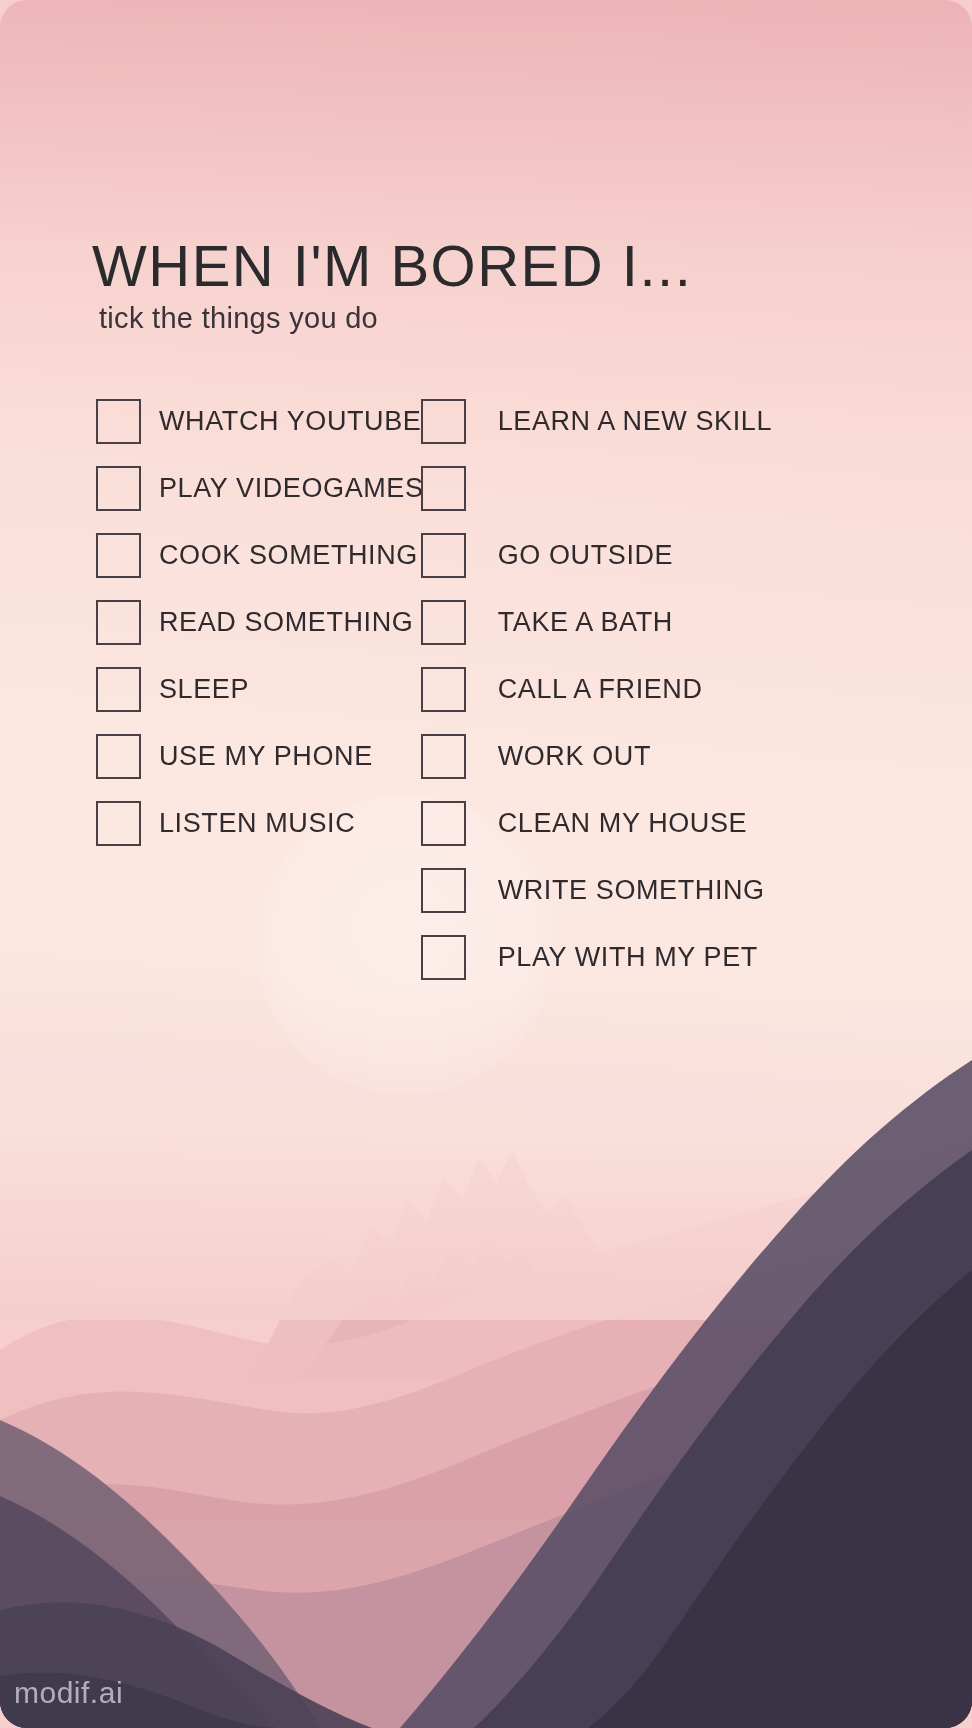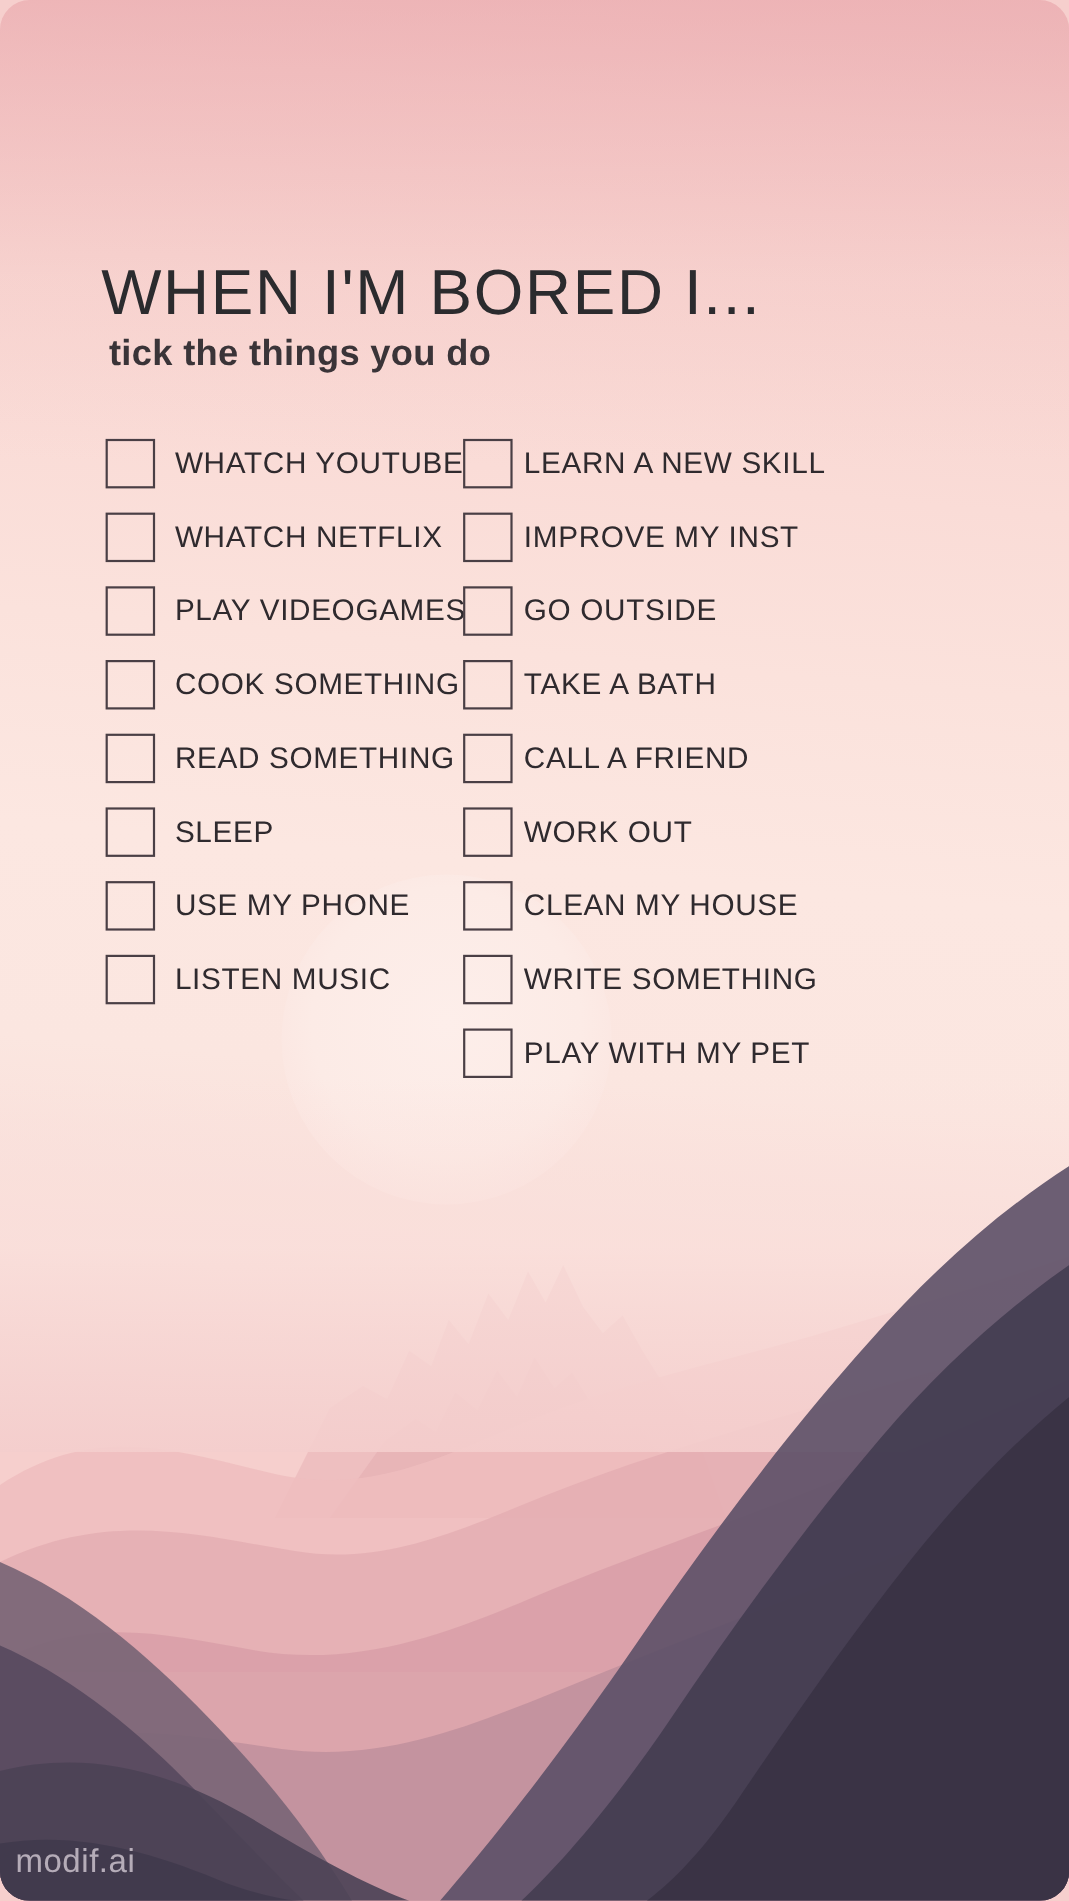--- a/index.html
+++ b/index.html
@@ -61,22 +61,22 @@
   .title {
     position:absolute; left:92px; top:232px;
     font-size:58px;
     font-weight:400;
     letter-spacing:1.5px;
     color:#2b2b2e;
     white-space:nowrap;
   }
   .subtitle {
     position:absolute; left:99px; top:302px;
-    font-size:33px;
-    font-weight:700;
+    font-size:29px;
+    font-weight:400;
     letter-spacing:.3px;
     color:#3a3438;
     white-space:nowrap;
   }
 
   .columns {
     position:absolute; left:0; top:388px; width:772px;
     display:flex;
   }
   .col { display:flex; flex-direction:column; }
@@ -97,21 +97,21 @@
     background:transparent;
     flex:0 0 auto;
   }
   .label {
     margin-left:18px;
     font-size:27px;
     letter-spacing:.6px;
     color:#2f2a2e;
     white-space:nowrap;
   }
-  .col-right .label { margin-left:10px; }
+  .col-right .label { margin-left:32px; }
 </style>
 </head>
 <body>
 
 <div id="scene">
   <div class="sky"></div>
   <div class="sky-tint"></div>
   <div class="sun"></div>
 
   <svg class="layer" style="top:960px;height:420px" width="972" height="420" viewBox="0 0 972 420" preserveAspectRatio="none">
@@ -157,24 +157,20 @@
 
   <div class="columns">
 
     <div class="col col-left">
       <div class="check-row">
         <span class="box"></span>
         <span class="label">WHATCH YOUTUBE</span>
       </div>
       <div class="check-row">
         <span class="box"></span>
-        <span class="label">WHATCH NETFLIX</span>
-      </div>
-      <div class="check-row">
-        <span class="box"></span>
         <span class="label">PLAY VIDEOGAMES</span>
       </div>
       <div class="check-row">
         <span class="box"></span>
         <span class="label">COOK SOMETHING</span>
       </div>
       <div class="check-row">
         <span class="box"></span>
         <span class="label">READ SOMETHING</span>
       </div>
@@ -192,21 +188,20 @@
       </div>
     </div>
 
     <div class="col col-right">
       <div class="check-row">
         <span class="box"></span>
         <span class="label">LEARN A NEW SKILL</span>
       </div>
       <div class="check-row">
         <span class="box"></span>
-        <span class="label">IMPROVE MY INST</span>
       </div>
       <div class="check-row">
         <span class="box"></span>
         <span class="label">GO OUTSIDE</span>
       </div>
       <div class="check-row">
         <span class="box"></span>
         <span class="label">TAKE A BATH</span>
       </div>
       <div class="check-row">

